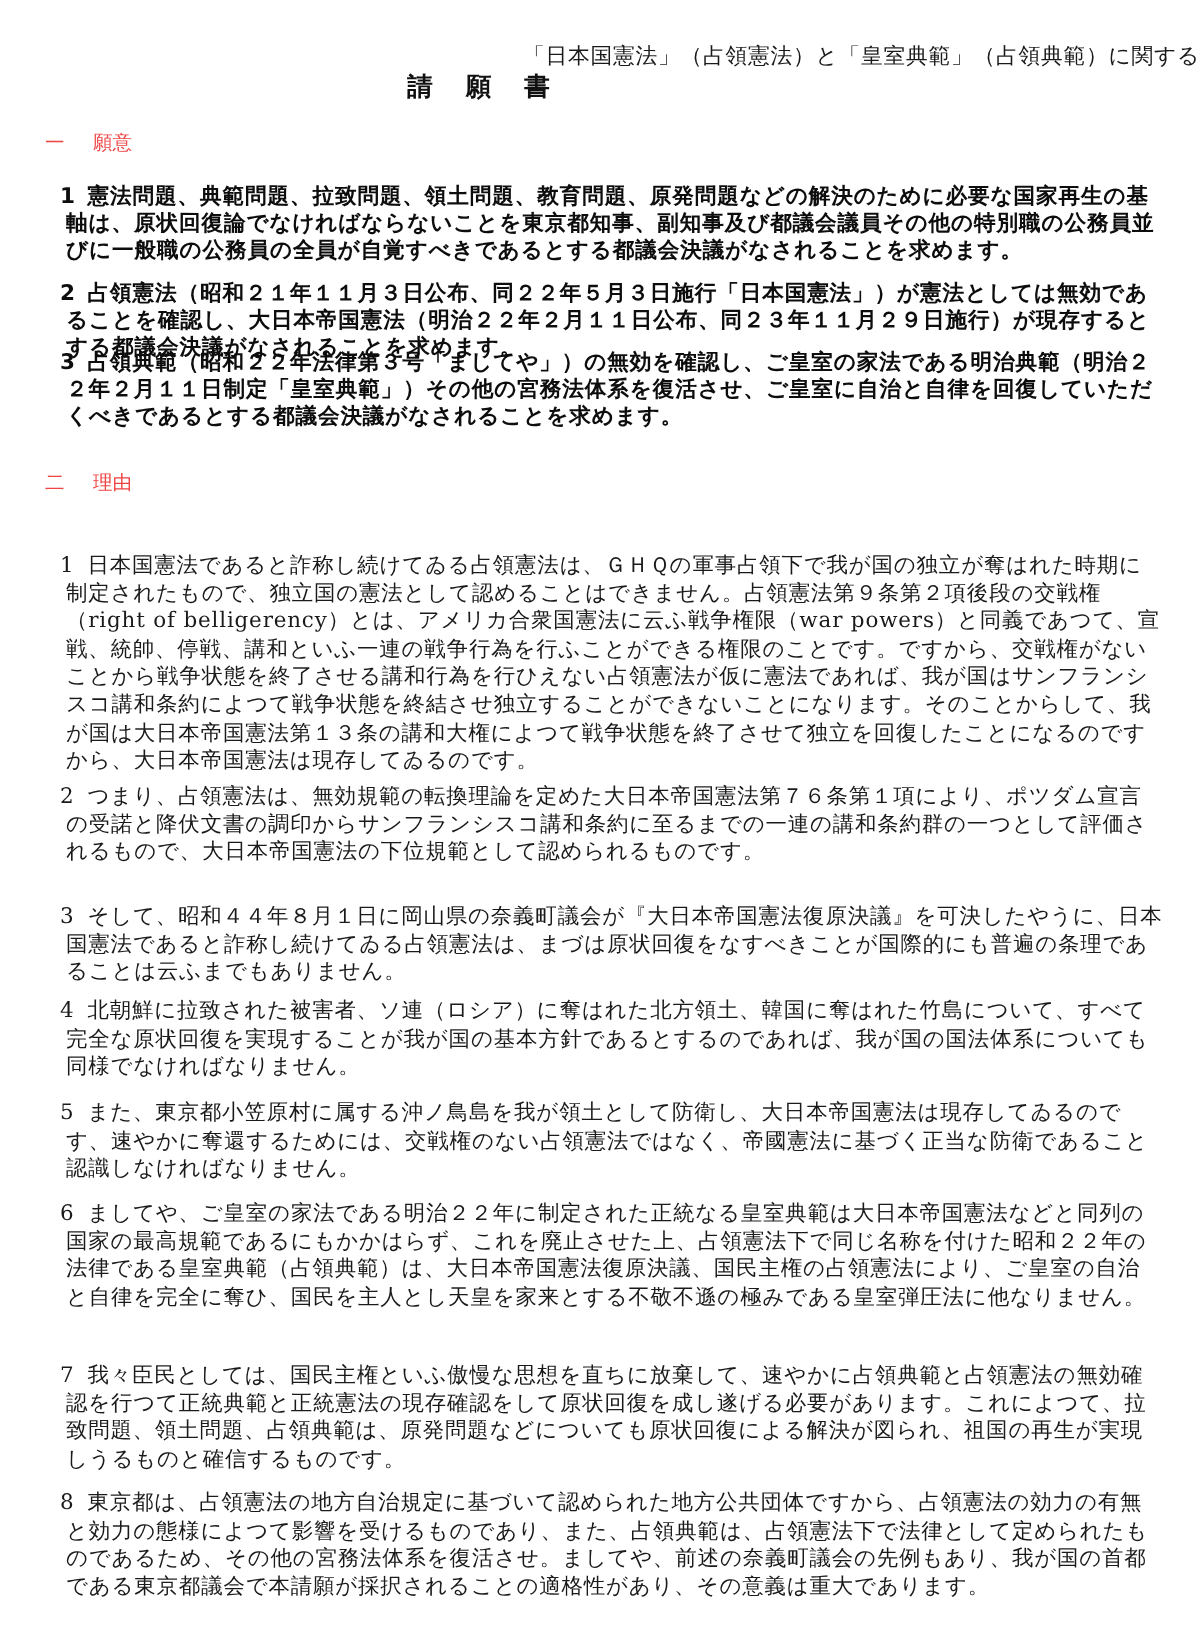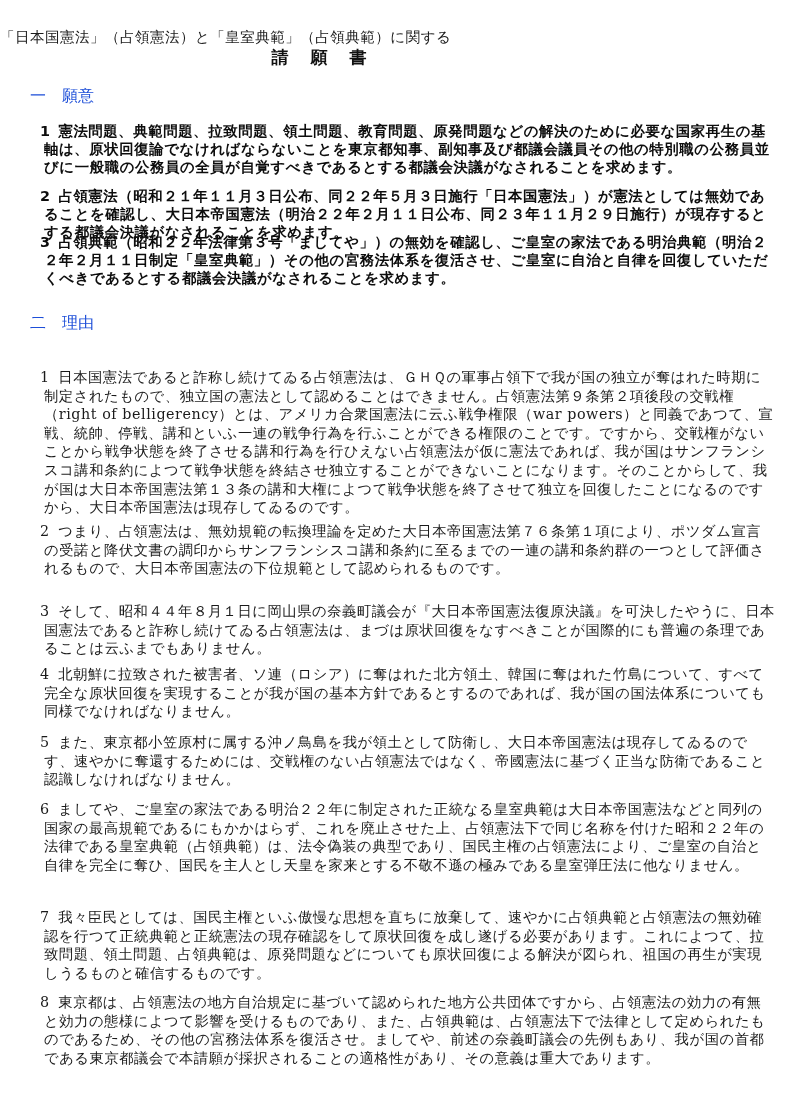--- a/index.html
+++ b/index.html
@@ -4,30 +4,30 @@
 <style>
   html, body { margin: 0; padding: 0; }
   body {
     width: 800px; height: 1095px; overflow: hidden;
     background: #ffffff; color: #111;
     font-family: "DejaVu Serif", "Liberation Serif", serif;
   }
   .page { position: relative; width: 800px; height: 1095px; }
   .title {
     position: absolute; top: 28px; left: 0; width: 800px;
-    text-align: left; font-family: "DejaVu Sans", sans-serif;
+    text-align: right; font-family: "DejaVu Sans", sans-serif;
     font-size: 14.5px; letter-spacing: 0.5px; color: #1a1a1a;
   }
   .subtitle {
     position: absolute; top: 46px; left: 0; width: 660px;
     text-align: center; font-family: "DejaVu Sans", sans-serif;
     font-weight: bold; font-size: 17px; letter-spacing: 22px; color: #111;
   }
   .section-head {
-    position: absolute; left: 30px; font-size: 16px; color: #1d4ed8;
+    position: absolute; left: 30px; font-size: 13px; color: #ef4444;
     font-family: Liberation Sans, sans-serif;
   }
   .section-head .mark { display: inline-block; width: 32px; }
   .item {
     position: absolute; left: 40px; width: 735px;
   }
   .item .num {
     position: absolute; left: 0; top: 0; width: 20px;
   }
   .item .body {
@@ -82,21 +82,21 @@
     <div class="item" style="top:665px;">
       <span class="num">4</span>
       <div class="body">北朝鮮に拉致された被害者、ソ連（ロシア）に奪はれた北方領土、韓国に奪はれた竹島について、すべて完全な原状回復を実現することが我が国の基本方針であるとするのであれば、我が国の国法体系についても同様でなければなりません。</div>
     </div>
     <div class="item" style="top:733px;">
       <span class="num">5</span>
       <div class="body">また、東京都小笠原村に属する沖ノ鳥島を我が領土として防衛し、大日本帝国憲法は現存してゐるのです、速やかに奪還するためには、交戦権のない占領憲法ではなく、帝國憲法に基づく正当な防衛であること認識しなければなりません。</div>
     </div>
     <div class="item" style="top:800px;">
       <span class="num">6</span>
-      <div class="body">ましてや、ご皇室の家法である明治２２年に制定された正統なる皇室典範は大日本帝国憲法などと同列の国家の最高規範であるにもかかはらず、これを廃止させた上、占領憲法下で同じ名称を付けた昭和２２年の法律である皇室典範（占領典範）は、法令偽装の典型であり、国民主権の占領憲法により、ご皇室の自治と自律を完全に奪ひ、国民を主人とし天皇を家来とする不敬不遜の極みである皇室弾圧法に他なりません。</div>
+      <div class="body">ましてや、ご皇室の家法である明治２２年に制定された正統なる皇室典範は大日本帝国憲法などと同列の国家の最高規範であるにもかかはらず、これを廃止させた上、占領憲法下で同じ名称を付けた昭和２２年の法律である皇室典範（占領典範）は、大日本帝国憲法復原決議、国民主権の占領憲法により、ご皇室の自治と自律を完全に奪ひ、国民を主人とし天皇を家来とする不敬不遜の極みである皇室弾圧法に他なりません。</div>
     </div>
     <div class="item" style="top:908px;">
       <span class="num">7</span>
       <div class="body">我々臣民としては、国民主権といふ傲慢な思想を直ちに放棄して、速やかに占領典範と占領憲法の無効確認を行つて正統典範と正統憲法の現存確認をして原状回復を成し遂げる必要があります。これによつて、拉致問題、領土問題、占領典範は、原発問題などについても原状回復による解決が図られ、祖国の再生が実現しうるものと確信するものです。</div>
     </div>
     <div class="item" style="top:993px;">
       <span class="num">8</span>
       <div class="body">東京都は、占領憲法の地方自治規定に基づいて認められた地方公共団体ですから、占領憲法の効力の有無と効力の態様によつて影響を受けるものであり、また、占領典範は、占領憲法下で法律として定められたものであるため、その他の宮務法体系を復活させ。ましてや、前述の奈義町議会の先例もあり、我が国の首都である東京都議会で本請願が採択されることの適格性があり、その意義は重大であります。</div>
     </div>
   </div>

